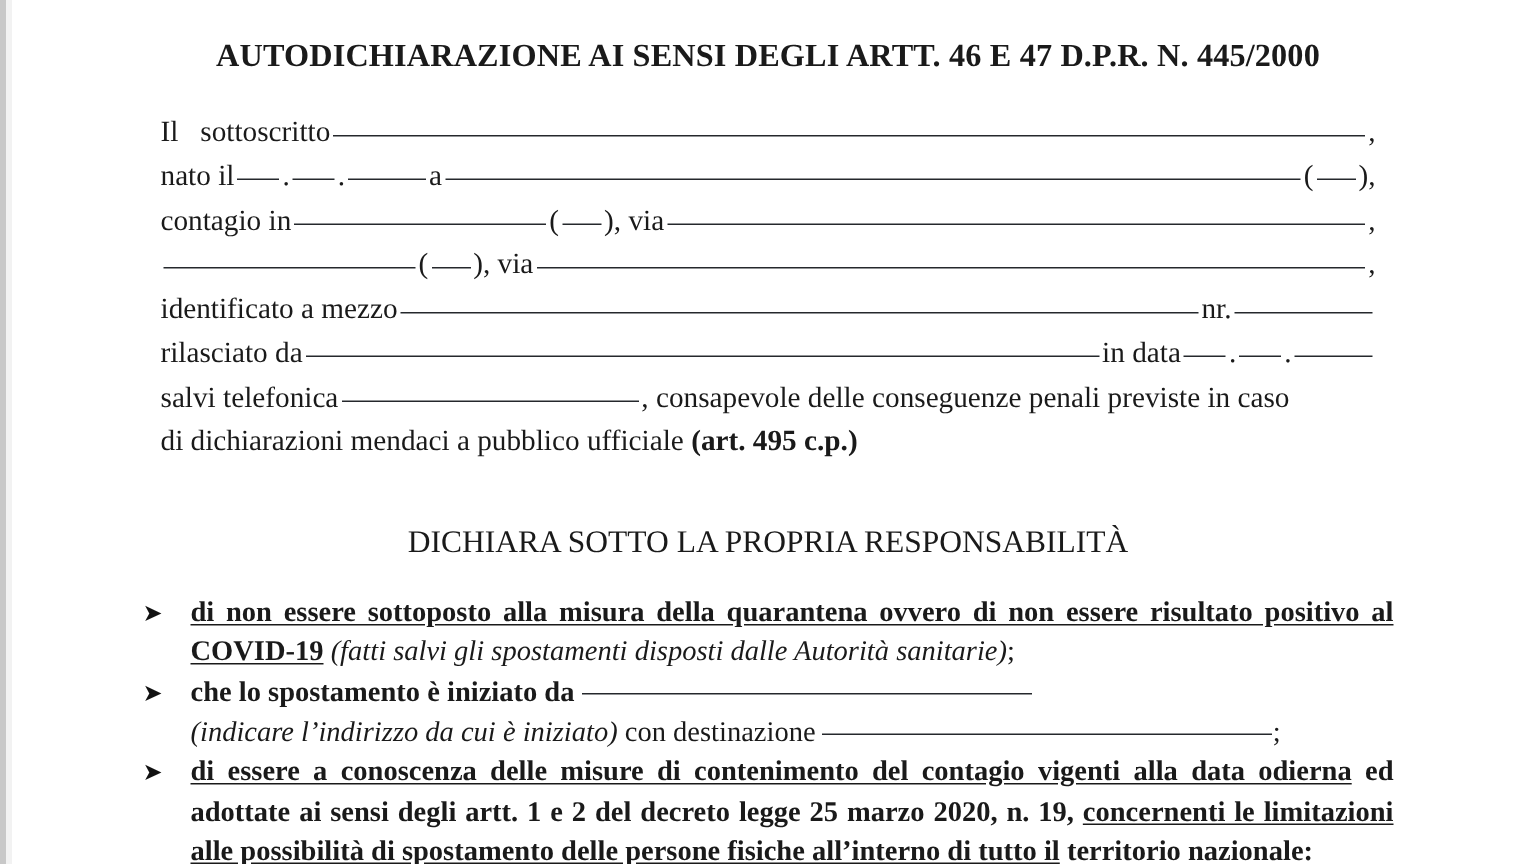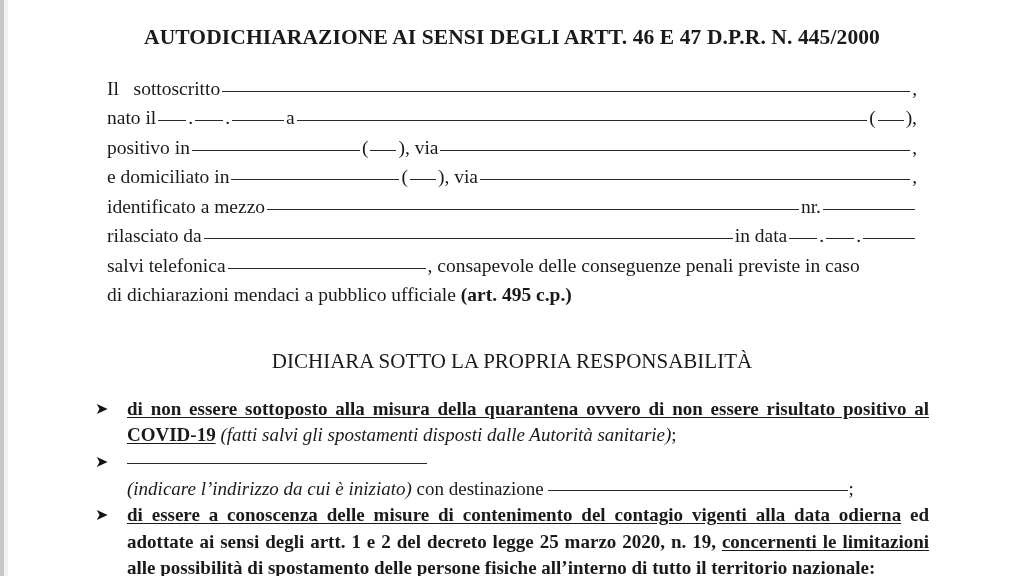--- a/index.html
+++ b/index.html
@@ -151,31 +151,30 @@
       <span class="tail">.</span>
       <span class="rule w-md"></span>
       <span class="tail">a</span>
       <span class="rule"></span>
       <span class="tail">(</span>
       <span class="rule w-par"></span>
       <span class="tail">),</span>
     </div>
 
     <div class="fline">
-      <span class="lbl">positivo in</span>
+      <span class="lbl">contagio in</span>
       <span class="rule w-city"></span>
       <span class="tail">(</span>
       <span class="rule w-par"></span>
       <span class="tail">), via</span>
       <span class="rule"></span>
       <span class="tail">,</span>
     </div>
 
     <div class="fline">
-      <span class="lbl">e domiciliato in</span>
       <span class="rule w-city"></span>
       <span class="tail">(</span>
       <span class="rule w-par"></span>
       <span class="tail">), via</span>
       <span class="rule"></span>
       <span class="tail">,</span>
     </div>
 
     <div class="fline">
       <span class="lbl">identificato a mezzo</span>
@@ -212,21 +211,21 @@
 
   <div class="decl">
 
     <div class="bullet-row">
       <span class="arrow">➤</span>
       <div class="bullet-body just"><span class="b u">di non essere sottoposto alla misura della quarantena ovvero di non essere risultato positivo al COVID-19</span><span class="i"> (fatti salvi gli spostamenti disposti dalle Autorità sanitarie)</span><span>;</span></div>
     </div>
 
     <div class="bullet-row">
       <span class="arrow">➤</span>
-      <div class="bullet-body"> <span class="inline-rule ir-start"></span><br><span class="i">(indicare l’indirizzo da cui è iniziato)</span><span> con destinazione </span><span class="inline-rule ir-dest"></span><span>;</span></div>
+      <div class="bullet-body"><span class="b">che lo spostamento è iniziato da</span> <span class="inline-rule ir-start"></span><br><span class="i">(indicare l’indirizzo da cui è iniziato)</span><span> con destinazione </span><span class="inline-rule ir-dest"></span><span>;</span></div>
     </div>
 
     <div class="bullet-row">
       <span class="arrow">➤</span>
       <div class="bullet-body just b"><span class="u">di essere a conoscenza delle misure di contenimento del contagio vigenti alla data odierna</span> <span>ed adottate ai sensi degli artt. 1 e 2 del decreto legge 25 marzo 2020, n. 19, </span><span class="u">concernenti le limitazioni alle possibilità di spostamento delle persone fisiche all’interno di tutto il</span> <span>territorio nazionale:</span></div>
     </div>
 
   </div>
 
 </div>

